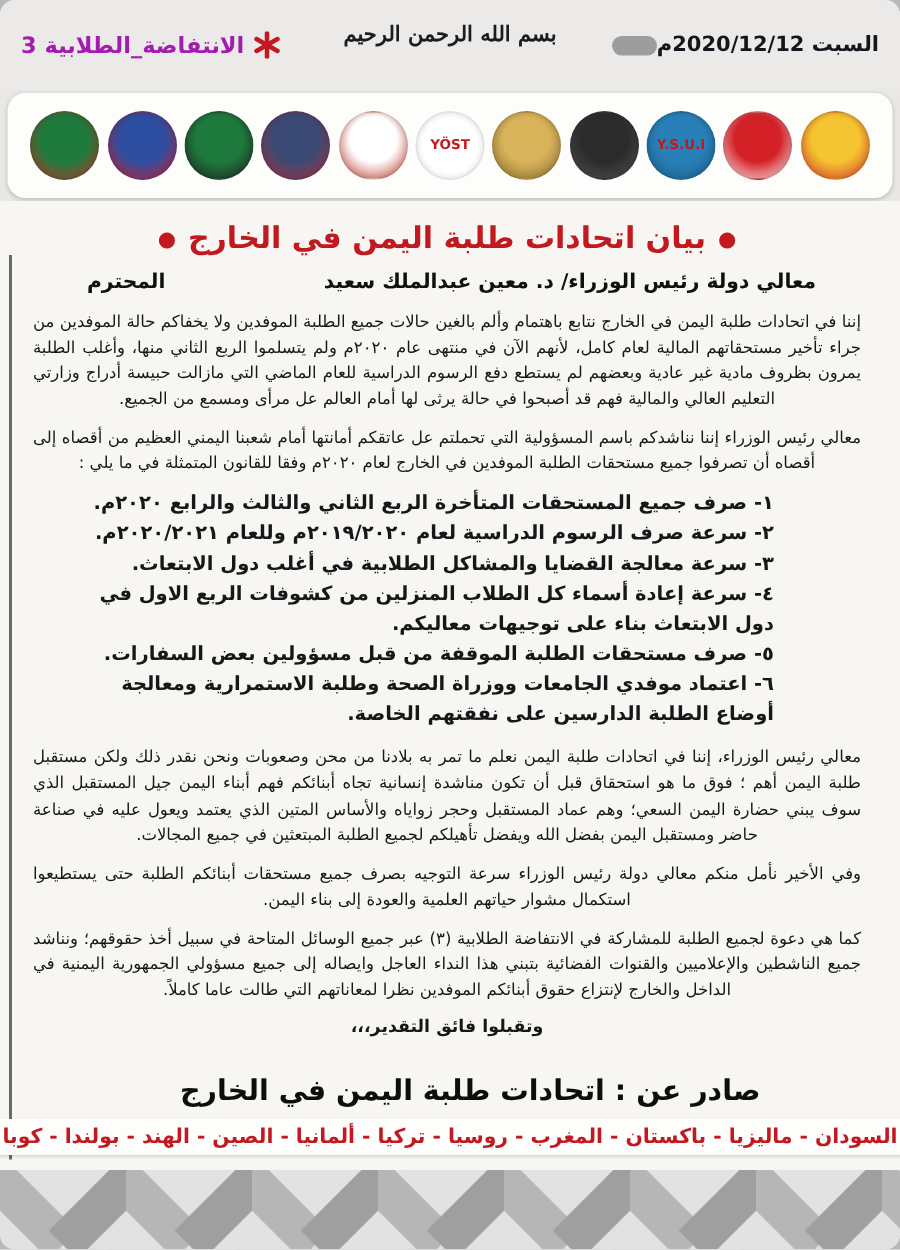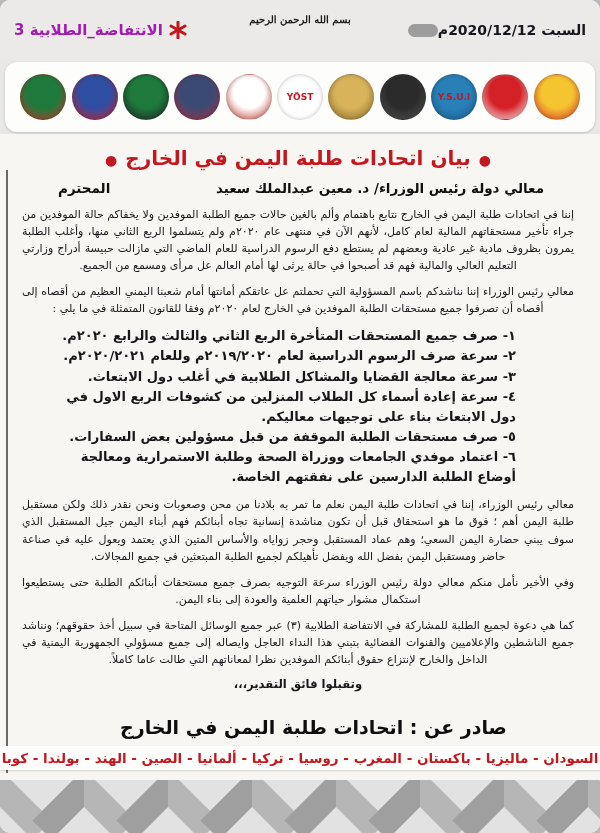--- a/index.html
+++ b/index.html
@@ -29,21 +29,21 @@
   .date-wrap{
     display:flex;align-items:center;gap:0;
     color:#15151d;font-weight:bold;font-size:14px;
   }
   .pill{
     width:30px;height:13px;border-radius:7px;background:#9d9d9d;
   }
   .bismillah{
     position:absolute;left:50%;top:14px;transform:translateX(-50%);
     font-family:"DejaVu Serif","Liberation Serif",serif;
-    font-size:10px;font-weight:bold;color:#1c1c1c;
+    font-size:14px;font-weight:bold;color:#1c1c1c;
     letter-spacing:-1px;
   }
   
   .logo-strip{
     position:absolute;top:62px;left:5px;right:5px;height:70px;
     background:#fdfdfc;border-radius:12px;
     display:flex;align-items:center;justify-content:space-evenly;
     flex-direction:row-reverse;
     box-shadow:0 1px 3px rgba(0,0,0,.18);
     padding:0 10px;box-sizing:border-box;

